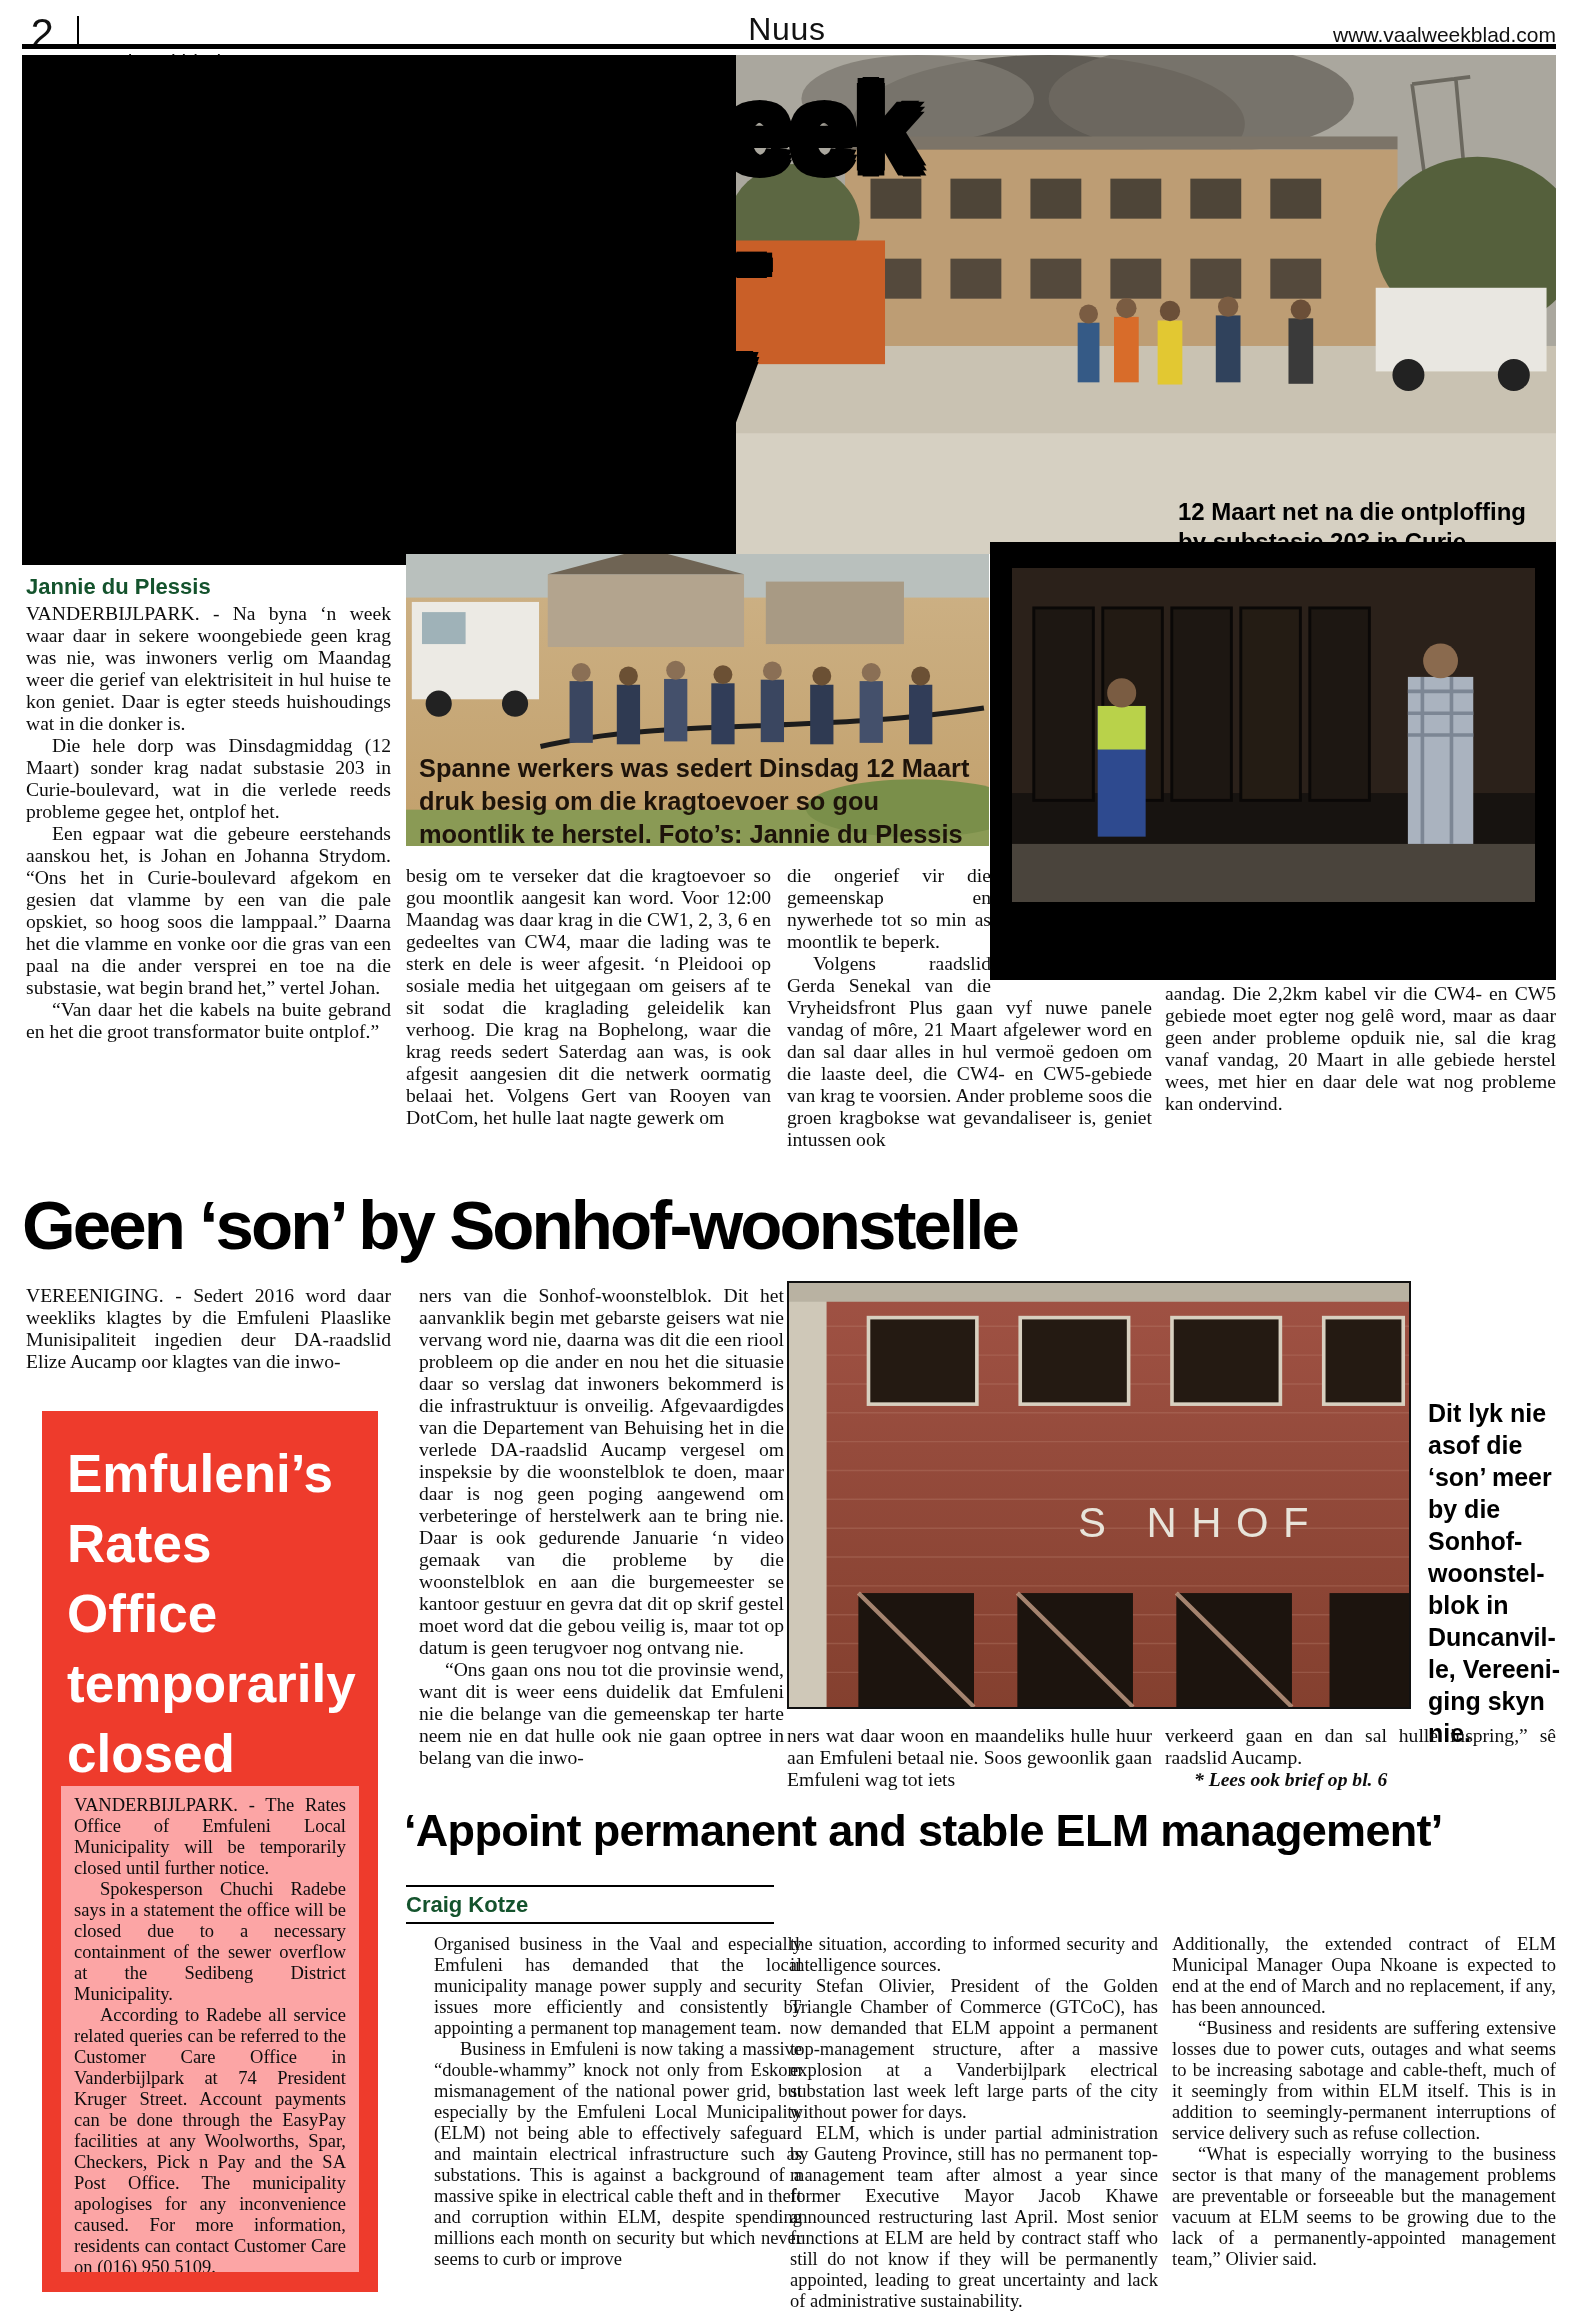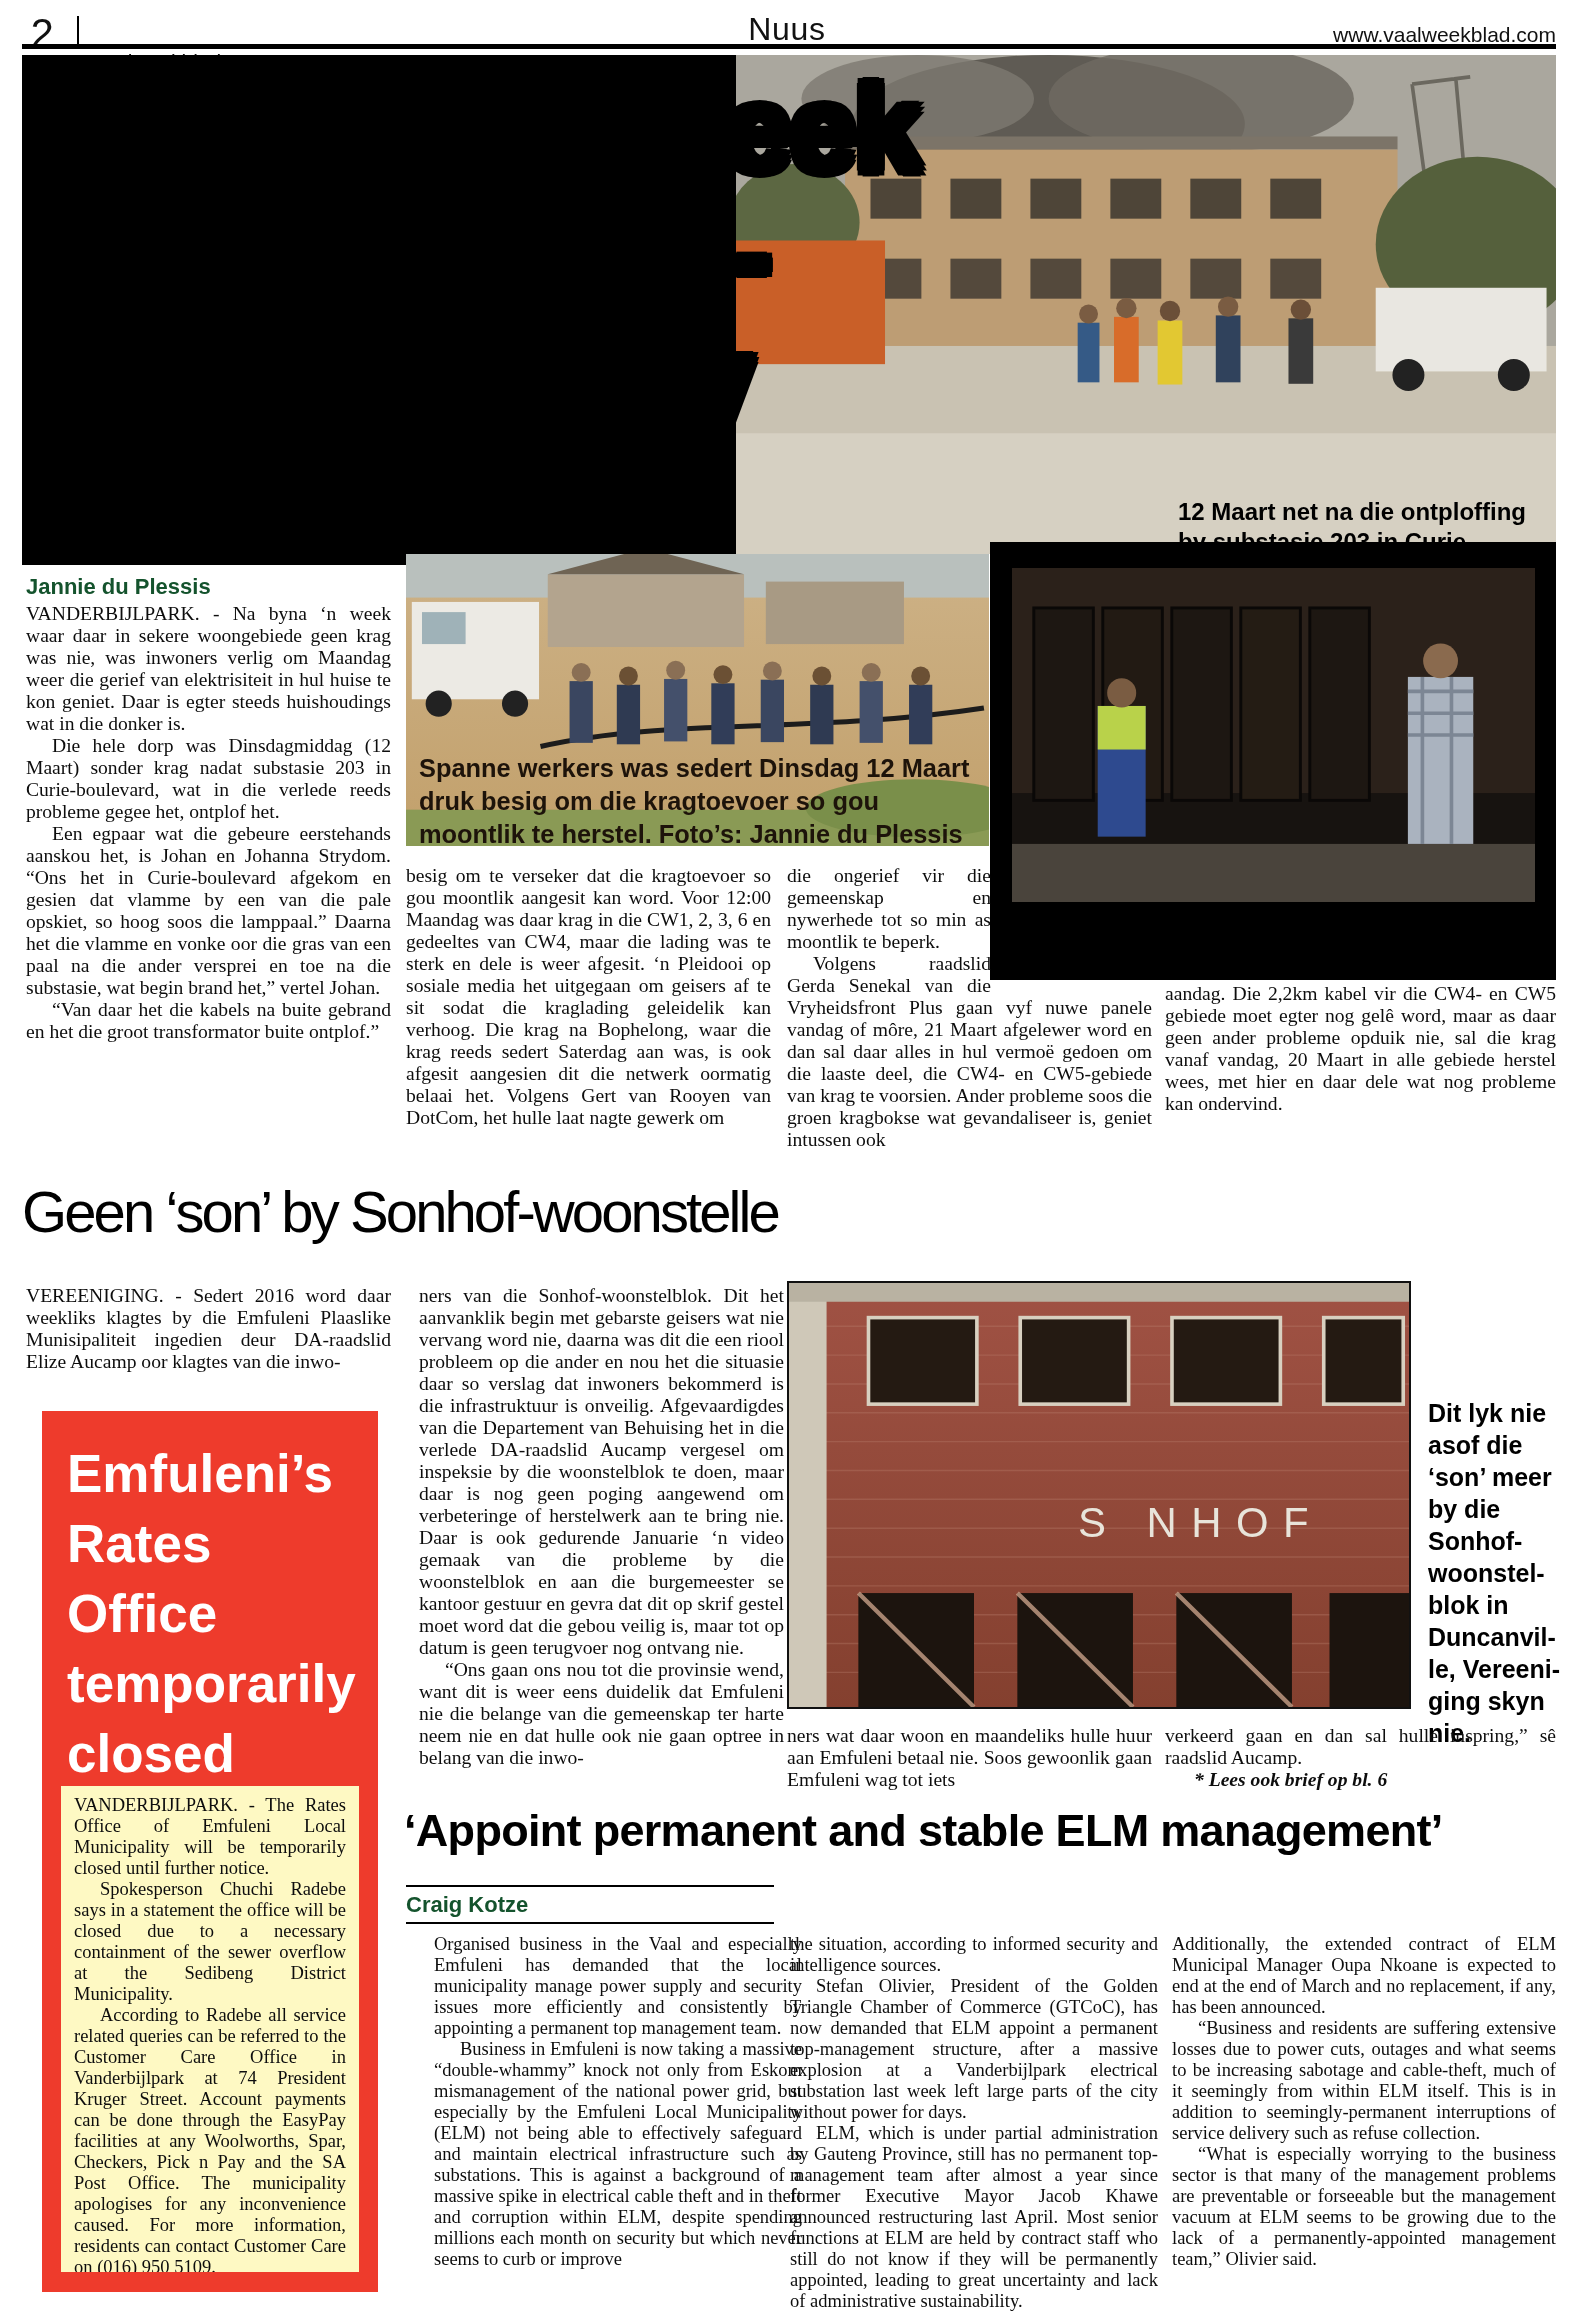--- a/index.html
+++ b/index.html
@@ -10,22 +10,22 @@
   
   .pageno{font:400 42px/42px "Liberation Sans",sans-serif;color:#111;}
   .edition{font:400 21px/25px "Liberation Sans",sans-serif;color:#111;}
   .section{font:400 32px/32px "Liberation Sans",sans-serif;color:#111;letter-spacing:0.7px;}
   .website{font:400 21px/25px "Liberation Sans",sans-serif;color:#111;}
   
   .h-main{font-weight:bold;font-size:120px;line-height:125px;letter-spacing:-2.2px;color:#000000;
           font-family:"Liberation Sans",sans-serif;
           text-shadow:-5.1px -5.1px 0 #000,5.1px -5.1px 0 #000,-5.1px 5.1px 0 #000,5.1px 5.1px 0 #000,
                       -5.8px 0 0 #000,5.8px 0 0 #000,0 -5.8px 0 #000,0 5.8px 0 #000;}
-  .h2head{font-weight:normal;font-size:58px;line-height:92px;letter-spacing:-2.9px;color:#000;
-          font-family:"Liberation Sans",sans-serif;white-space:nowrap;}
+  .h2head{font-weight:bold;font-size:69px;line-height:92px;letter-spacing:-2.9px;color:#000;
+          font-family:"Liberation Sans",sans-serif;white-space:nowrap;margin-top:14px;}
   .h3head{font-weight:bold;font-size:45px;line-height:48px;letter-spacing:-0.7px;color:#000;
           font-family:"Liberation Sans",sans-serif;white-space:nowrap;}
   .byline{font:bold 22px/25px "Liberation Sans",sans-serif;color:#14532d;}
   
   .bcol{font-family:"Liberation Serif",serif;font-size:19.6px;line-height:22px;text-align:justify;color:#0d0d0d;}
   .bcol p{margin:0;}
   .bcol p.ind{text-indent:26px;}
   .bcol-sm{font-size:18.5px;line-height:21px;}
   
   .cap{font-family:"Liberation Sans",sans-serif;font-weight:bold;color:#000;}
@@ -194,21 +194,21 @@
   </div>
 
   <div class="abs" style="left:42px;top:1411px;width:336px;height:881px;background:#ee3b2c;">
     <div class="abs notice-title" style="left:25px;top:28px;width:291px;">
       <div>Emfuleni’s</div>
       <div>Rates</div>
       <div>Office</div>
       <div>temporarily</div>
       <div>closed</div>
     </div>
-    <div class="abs" style="left:19px;top:375px;width:298px;height:486px;background:#fef9c3;overflow:hidden;">
+    <div class="abs" style="left:19px;top:375px;width:298px;height:486px;background:#fca5a5;overflow:hidden;">
       <div class="bcol bcol-sm" style="padding:8.7px 13px 0 13px;">
         <p>VANDERBIJLPARK. - The Rates Office of Emfuleni Local Municipality will be temporarily closed until further notice.</p>
         <p class="ind">Spokesperson Chuchi Radebe says in a statement the office will be closed due to a necessary containment of the sewer overflow at the Sedibeng District Municipality.</p>
         <p class="ind">According to Radebe all service related queries can be referred to the Customer Care Office in Vanderbijlpark at 74 President Kruger Street. Account payments can be done through the EasyPay facilities at any Woolworths, Spar, Checkers, Pick n Pay and the SA Post Office. The municipality apologises for any inconvenience caused. For more information, residents can contact Customer Care on (016) 950 5109.</p>
       </div>
     </div>
   </div>
 
   <div class="abs bcol" style="left:406px;top:1285px;width:365px;margin-left:13px;">
     <p>ners van die Sonhof-woonstelblok. Dit het aanvanklik begin met gebarste geisers wat nie vervang word nie, daarna was dit die een riool probleem op die ander en nou het die situasie daar so verslag dat inwoners bekommerd is die infrastruktuur is onveilig. Afgevaardigdes van die Departement van Behuising het in die verlede DA-raadslid Aucamp vergesel om inspeksie by die woonstelblok te doen, maar daar is nog geen poging aangewend om verbeteringe of herstelwerk aan te bring nie. Daar is ook gedurende Januarie ‘n video gemaak van die probleme by die woonstelblok en aan die burgemeester se kantoor gestuur en gevra dat dit op skrif gestel moet word dat die gebou veilig is, maar tot op datum is geen terugvoer nog ontvang nie.</p>

